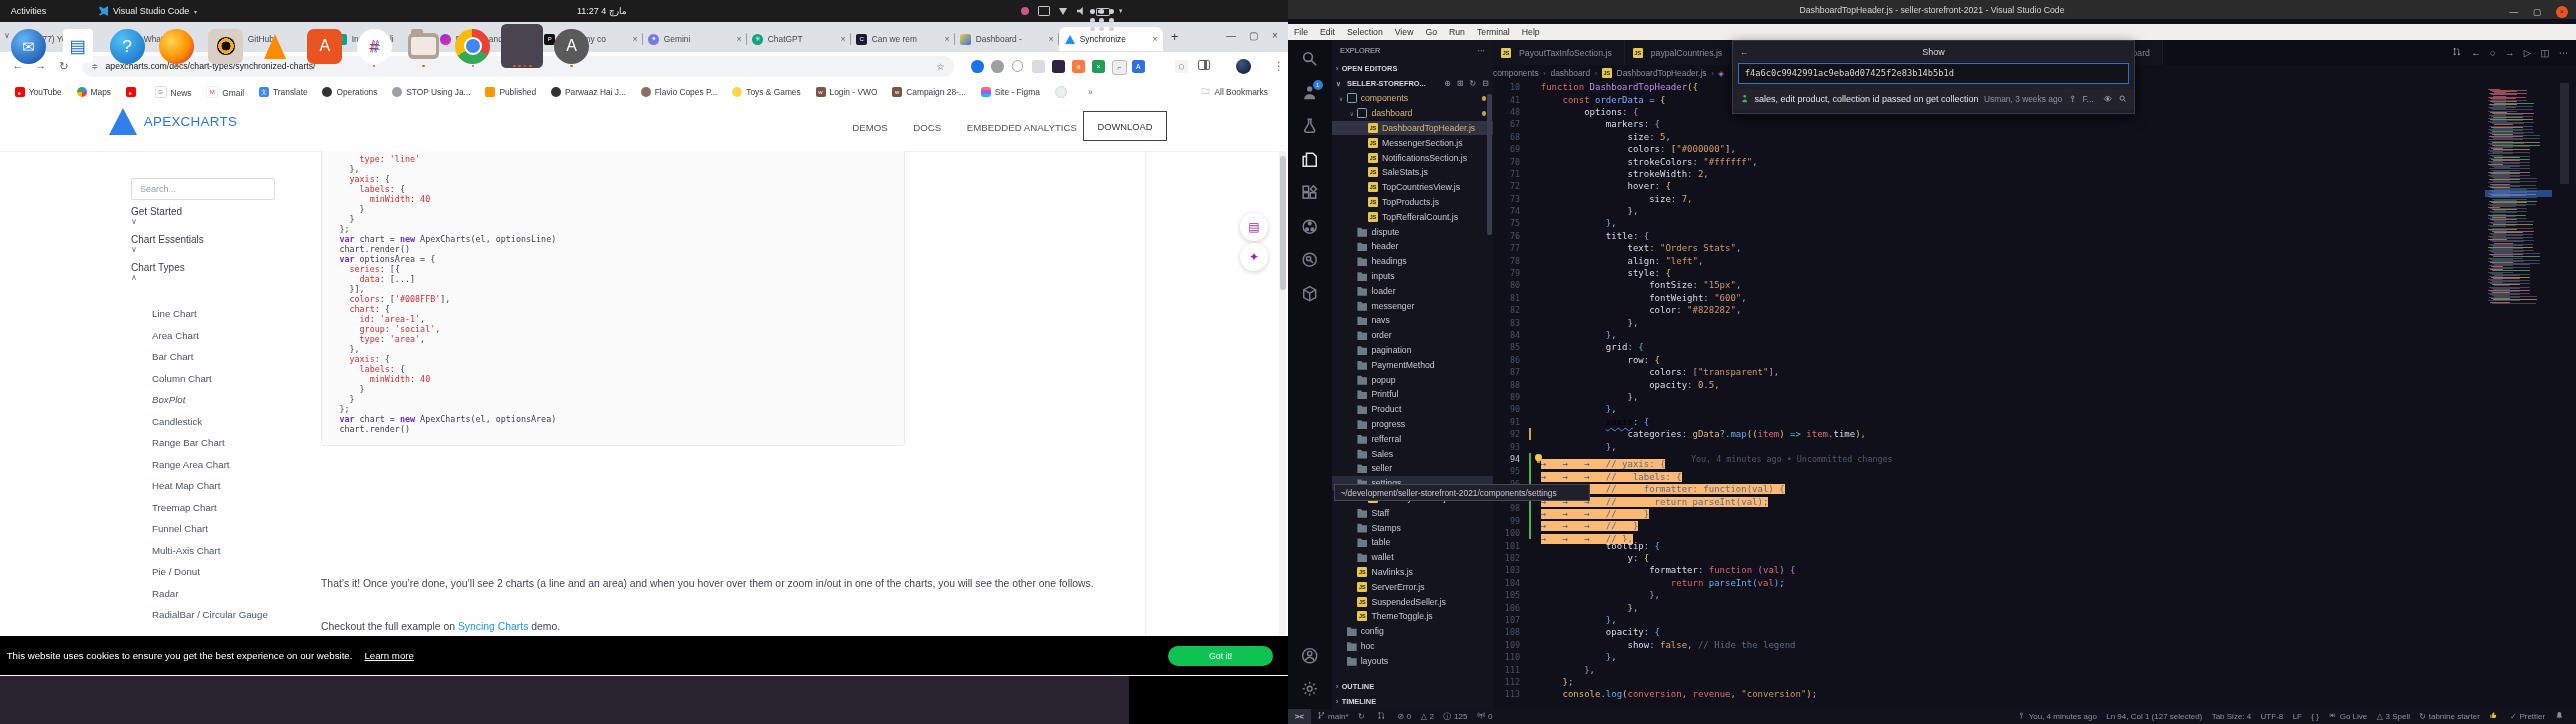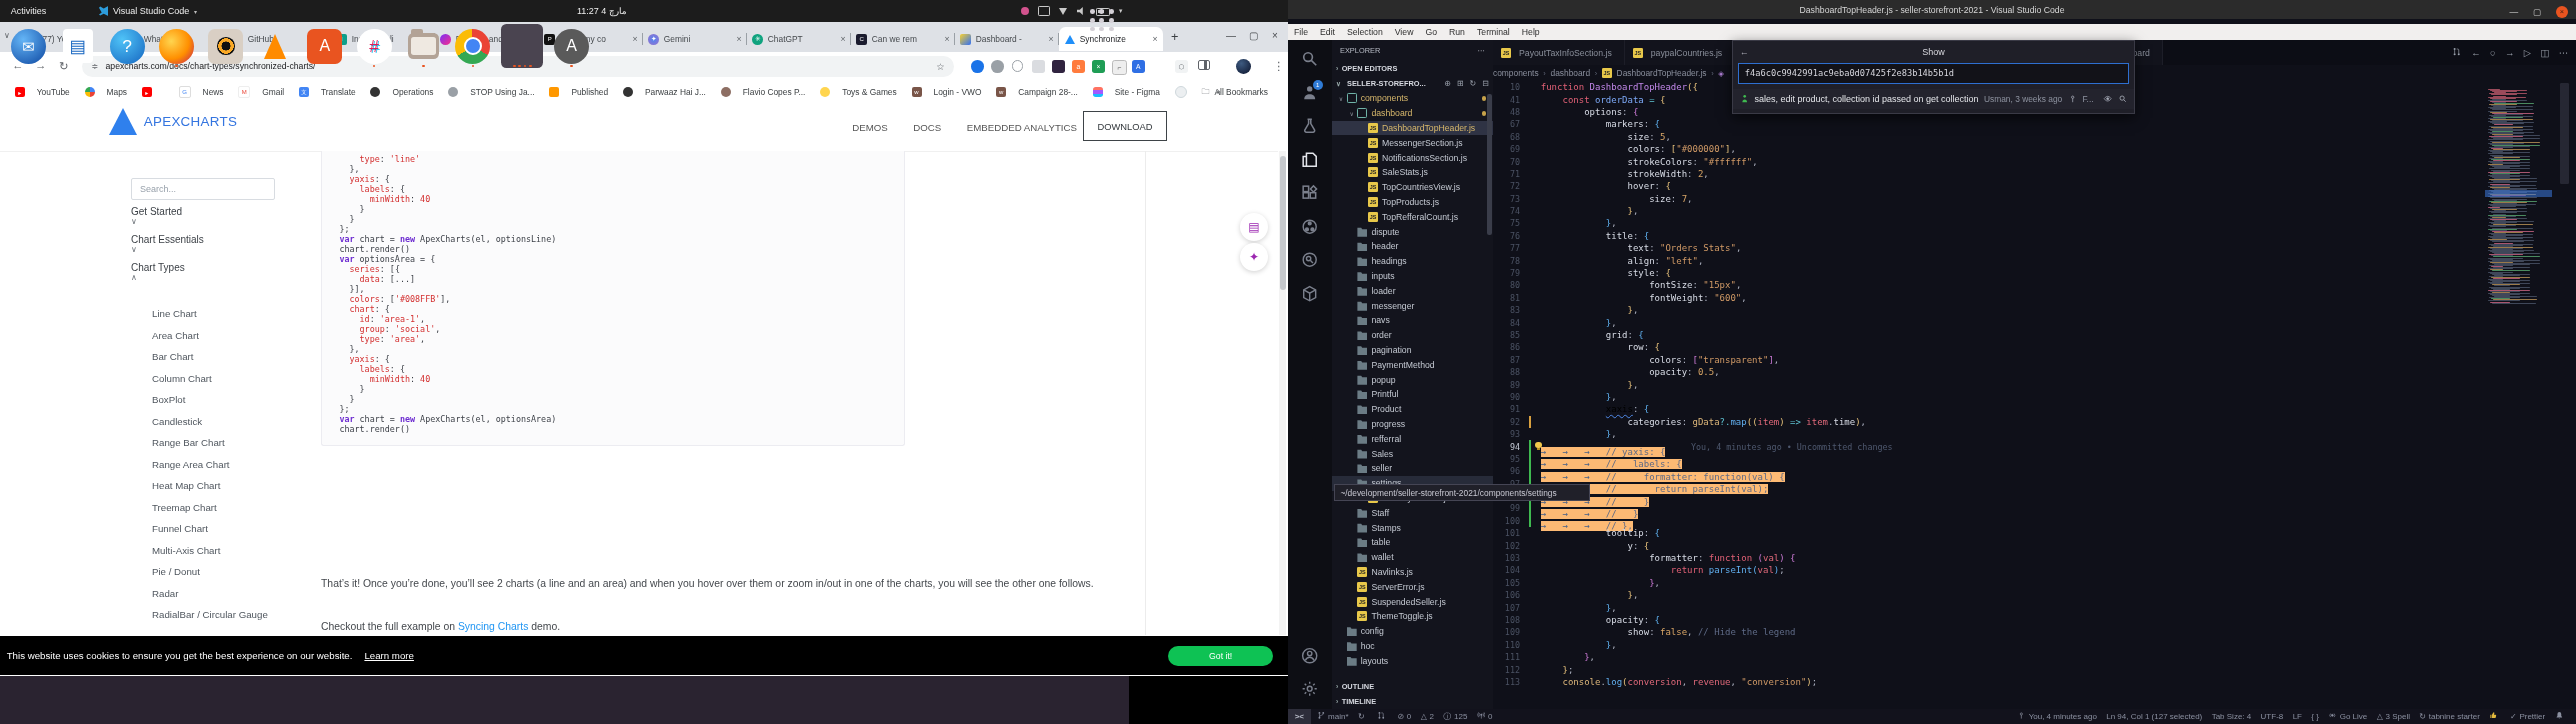--- a/index.html
+++ b/index.html
@@ -60,21 +60,21 @@
   [data-icon="ext-pen"]{background:#30233f;}
   [data-icon="ext-a"]{background:#ff7b3d;} [data-icon="ext-a"]:after{content:"a";}
   [data-icon="ext-x"]{background:#1f9d55;} [data-icon="ext-x"]:after{content:"×";}
   [data-icon="ext-rul"]{background:#eee;border:0.7px solid #bbb;} [data-icon="ext-rul"]:after{content:"⌐";color:#555;}
   [data-icon="ext-tr"]{background:#2f6fe4;} [data-icon="ext-tr"]:after{content:"A";}
   [data-icon="ext-puz"]{background:#f1f3f4;} [data-icon="ext-puz"]:after{content:"⬡";color:#5f6368;}
   [data-icon="ext-pan"]{border:1px solid #5f6368;border-radius:2px;width:10px;height:8px;} [data-icon="ext-pan"]:after{content:"";position:absolute;right:2px;width:2.7px;height:8px;background:#5f6368;}
   [data-icon="ext-av"]{background:radial-gradient(circle at 35% 30%,#3d5a80,#0b132b);border-radius:50%;width:14.8px;height:14.8px;}
   
   #bookbar{left:0;top:60px;width:1288px;height:20px;background:#fff;display:flex;align-items:center;font-size:8.4px;color:#3c4043;}
-  .bkm{display:flex;align-items:center;gap:12px;margin-left:14.8px;white-space:nowrap;}
+  .bkm{display:flex;align-items:flex-end;gap:4px;margin-left:14.8px;white-space:nowrap;}
   .bkfav{width:10px;height:10px;border-radius:2px;display:inline-flex;align-items:center;justify-content:center;font-size:6px;color:#fff;position:relative;}
   [data-icon="bk-yt"]{background:#f00;} [data-icon="bk-yt"]:after{content:"▸";}
   [data-icon="bk-map"]{background:conic-gradient(#4285f4 0 25%,#ea4335 0 50%,#fbbc05 0 75%,#34a853 0);border-radius:50%;}
   [data-icon="bk-news"]{background:#fff;border:0.7px solid #ddd;} [data-icon="bk-news"]:after{content:"G";color:#4285f4;}
   [data-icon="bk-gm"]{background:#fff;border:0.7px solid #eee;} [data-icon="bk-gm"]:after{content:"M";color:#ea4335;}
   [data-icon="bk-tr"]{background:#4285f4;} [data-icon="bk-tr"]:after{content:"文";font-size:5.4px;}
   [data-icon="bk-dk"]{background:#333;border-radius:50%;}
   [data-icon="bk-gr"]{background:#9aa0a6;border-radius:50%;}
   [data-icon="bk-or"]{background:#ff9800;}
   [data-icon="bk-av"]{background:#8d6e63;border-radius:50%;}
@@ -469,21 +469,21 @@
         <div class="dsec" style="top: 240px;">
           <span>Chart Types</span>
           <span class="chev">∧</span>
         </div>
       </div>
     <div id="docitems">
         <div class="ditem" style="top: 286px;">Line Chart</div>
         <div class="ditem" style="top: 308px;">Area Chart</div>
         <div class="ditem" style="top: 329px;">Bar Chart</div>
         <div class="ditem" style="top: 351px;">Column Chart</div>
-        <div class="ditem" style="top: 372px;">BoxPlot</div>
+        <div class="ditem" style="top: 372px; font-style: italic;">BoxPlot</div>
         <div class="ditem" style="top: 394px;">Candlestick</div>
         <div class="ditem" style="top: 415px;">Range Bar Chart</div>
         <div class="ditem" style="top: 437px;">Range Area Chart</div>
         <div class="ditem" style="top: 458px;">Heat Map Chart</div>
         <div class="ditem" style="top: 480px;">Treemap Chart</div>
         <div class="ditem" style="top: 501px;">Funnel Chart</div>
         <div class="ditem" style="top: 523px;">Multi-Axis Chart</div>
         <div class="ditem" style="top: 544px;">Pie / Donut</div>
         <div class="ditem" style="top: 566px;">Radar</div>
         <div class="ditem" style="top: 587px;">RadialBar / Circular Gauge</div>
@@ -1110,20 +1110,21 @@
       <div class="vrow"><span class="lnum">72</span><span class="gitbar"></span><span><span class="tk-w">                </span><span class="tk-p">hover</span><span class="tk-w">: </span><span class="tk-b1">{</span></span></div>
       <div class="vrow"><span class="lnum">73</span><span class="gitbar"></span><span><span class="tk-w">                    </span><span class="tk-p">size</span><span class="tk-w">: </span><span class="tk-n">7</span><span class="tk-w">,</span></span></div>
       <div class="vrow"><span class="lnum">74</span><span class="gitbar"></span><span><span class="tk-w">                </span><span class="tk-b1">}</span><span class="tk-w">,</span></span></div>
       <div class="vrow"><span class="lnum">75</span><span class="gitbar"></span><span><span class="tk-w">            </span><span class="tk-b3">}</span><span class="tk-w">,</span></span></div>
       <div class="vrow"><span class="lnum">76</span><span class="gitbar"></span><span><span class="tk-w">            </span><span class="tk-p">title</span><span class="tk-w">: </span><span class="tk-b3">{</span></span></div>
       <div class="vrow"><span class="lnum">77</span><span class="gitbar"></span><span><span class="tk-w">                </span><span class="tk-p">text</span><span class="tk-w">: </span><span class="tk-s">"Orders Stats"</span><span class="tk-w">,</span></span></div>
       <div class="vrow"><span class="lnum">78</span><span class="gitbar"></span><span><span class="tk-w">                </span><span class="tk-p">align</span><span class="tk-w">: </span><span class="tk-s">"left"</span><span class="tk-w">,</span></span></div>
       <div class="vrow"><span class="lnum">79</span><span class="gitbar"></span><span><span class="tk-w">                </span><span class="tk-p">style</span><span class="tk-w">: </span><span class="tk-b1">{</span></span></div>
       <div class="vrow"><span class="lnum">80</span><span class="gitbar"></span><span><span class="tk-w">                    </span><span class="tk-p">fontSize</span><span class="tk-w">: </span><span class="tk-s">"15px"</span><span class="tk-w">,</span></span></div>
       <div class="vrow"><span class="lnum">81</span><span class="gitbar"></span><span><span class="tk-w">                    </span><span class="tk-p">fontWeight</span><span class="tk-w">: </span><span class="tk-s">"600"</span><span class="tk-w">,</span></span></div>
+      <div class="vrow"><span class="lnum">82</span><span class="gitbar"></span><span><span class="tk-w">                    </span><span class="tk-p">color</span><span class="tk-w">: </span><span class="tk-s">"#828282"</span><span class="tk-w">,</span></span></div>
       <div class="vrow"><span class="lnum">83</span><span class="gitbar"></span><span><span class="tk-w">                </span><span class="tk-b1">}</span><span class="tk-w">,</span></span></div>
       <div class="vrow"><span class="lnum">84</span><span class="gitbar"></span><span><span class="tk-w">            </span><span class="tk-b3">}</span><span class="tk-w">,</span></span></div>
       <div class="vrow"><span class="lnum">85</span><span class="gitbar"></span><span><span class="tk-w">            </span><span class="tk-p">grid</span><span class="tk-w">: </span><span class="tk-b3">{</span></span></div>
       <div class="vrow"><span class="lnum">86</span><span class="gitbar"></span><span><span class="tk-w">                </span><span class="tk-p">row</span><span class="tk-w">: </span><span class="tk-b1">{</span></span></div>
       <div class="vrow"><span class="lnum">87</span><span class="gitbar"></span><span><span class="tk-w">                    </span><span class="tk-p">colors</span><span class="tk-w">: </span><span class="tk-b2">[</span><span class="tk-s">"transparent"</span><span class="tk-b2">]</span><span class="tk-w">,</span></span></div>
       <div class="vrow"><span class="lnum">88</span><span class="gitbar"></span><span><span class="tk-w">                    </span><span class="tk-p">opacity</span><span class="tk-w">: </span><span class="tk-n">0.5</span><span class="tk-w">,</span></span></div>
       <div class="vrow"><span class="lnum">89</span><span class="gitbar"></span><span><span class="tk-w">                </span><span class="tk-b1">}</span><span class="tk-w">,</span></span></div>
       <div class="vrow"><span class="lnum">90</span><span class="gitbar"></span><span><span class="tk-w">            </span><span class="tk-b3">}</span><span class="tk-w">,</span></span></div>
       <div class="vrow"><span class="lnum">91</span><span class="gitbar"></span><span><span class="tk-w">            </span><span class="tk-sq">xaxis</span><span class="tk-w">: </span><span class="tk-b3">{</span></span></div>
       <div class="vrow"><span class="lnum">92</span><span class="gitbar git-y"></span><span><span class="tk-w">                </span><span class="tk-p">categories</span><span class="tk-w">: </span><span class="tk-g">gData</span><span class="tk-o">?.</span><span class="tk-m">map</span><span class="tk-b1">((</span><span class="tk-i">item</span><span class="tk-b1">)</span><span class="tk-o"> =&gt; </span><span class="tk-i">item</span><span class="tk-w">.</span><span class="tk-p">time</span><span class="tk-b1">)</span><span class="tk-w">,</span></span></div>

